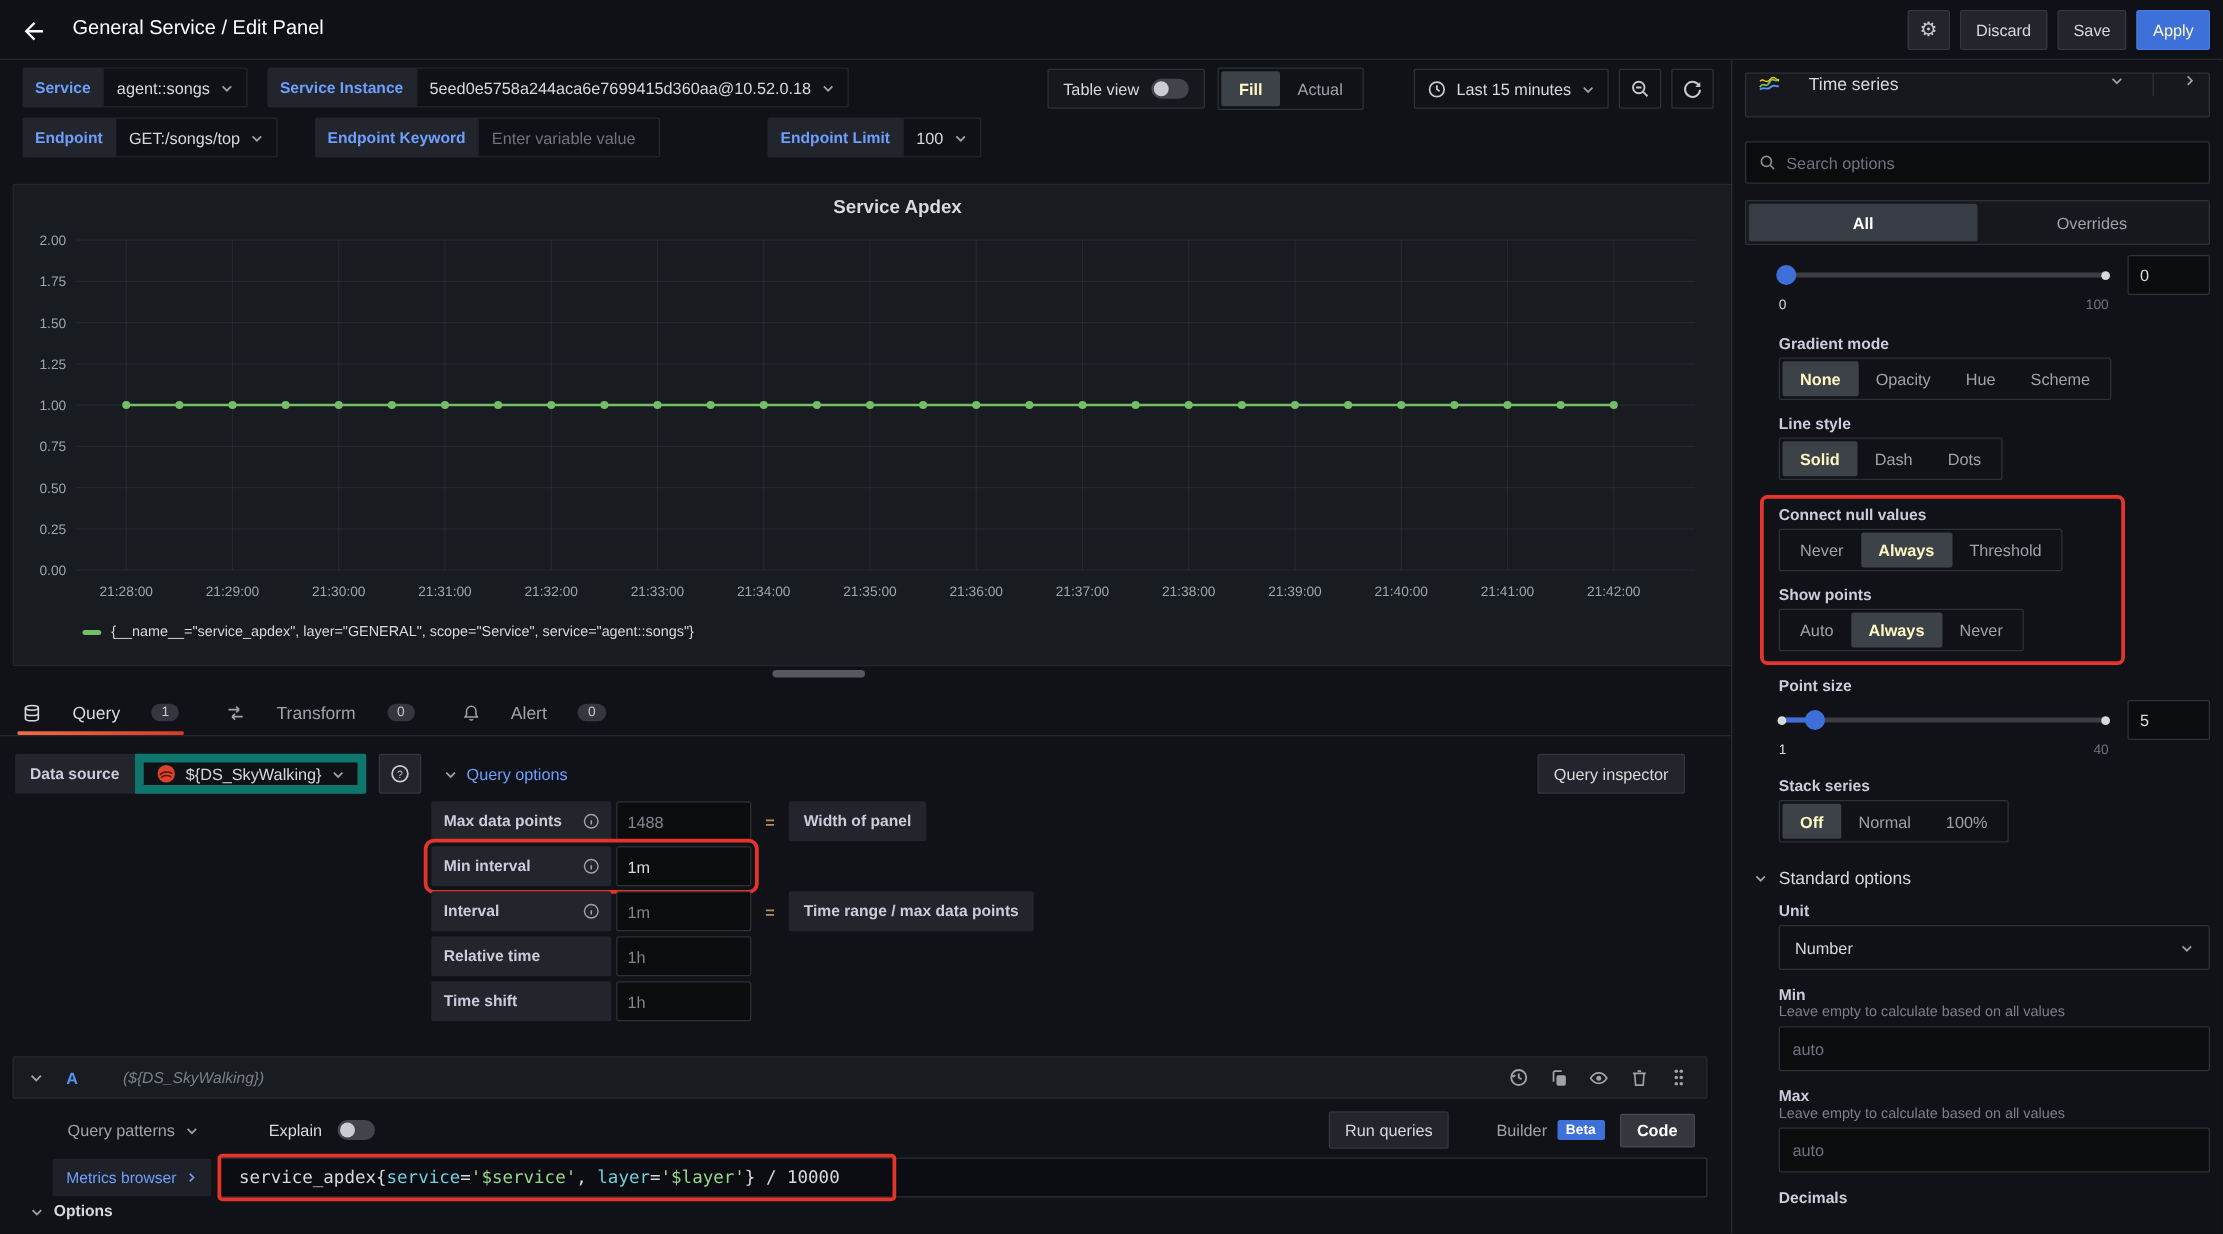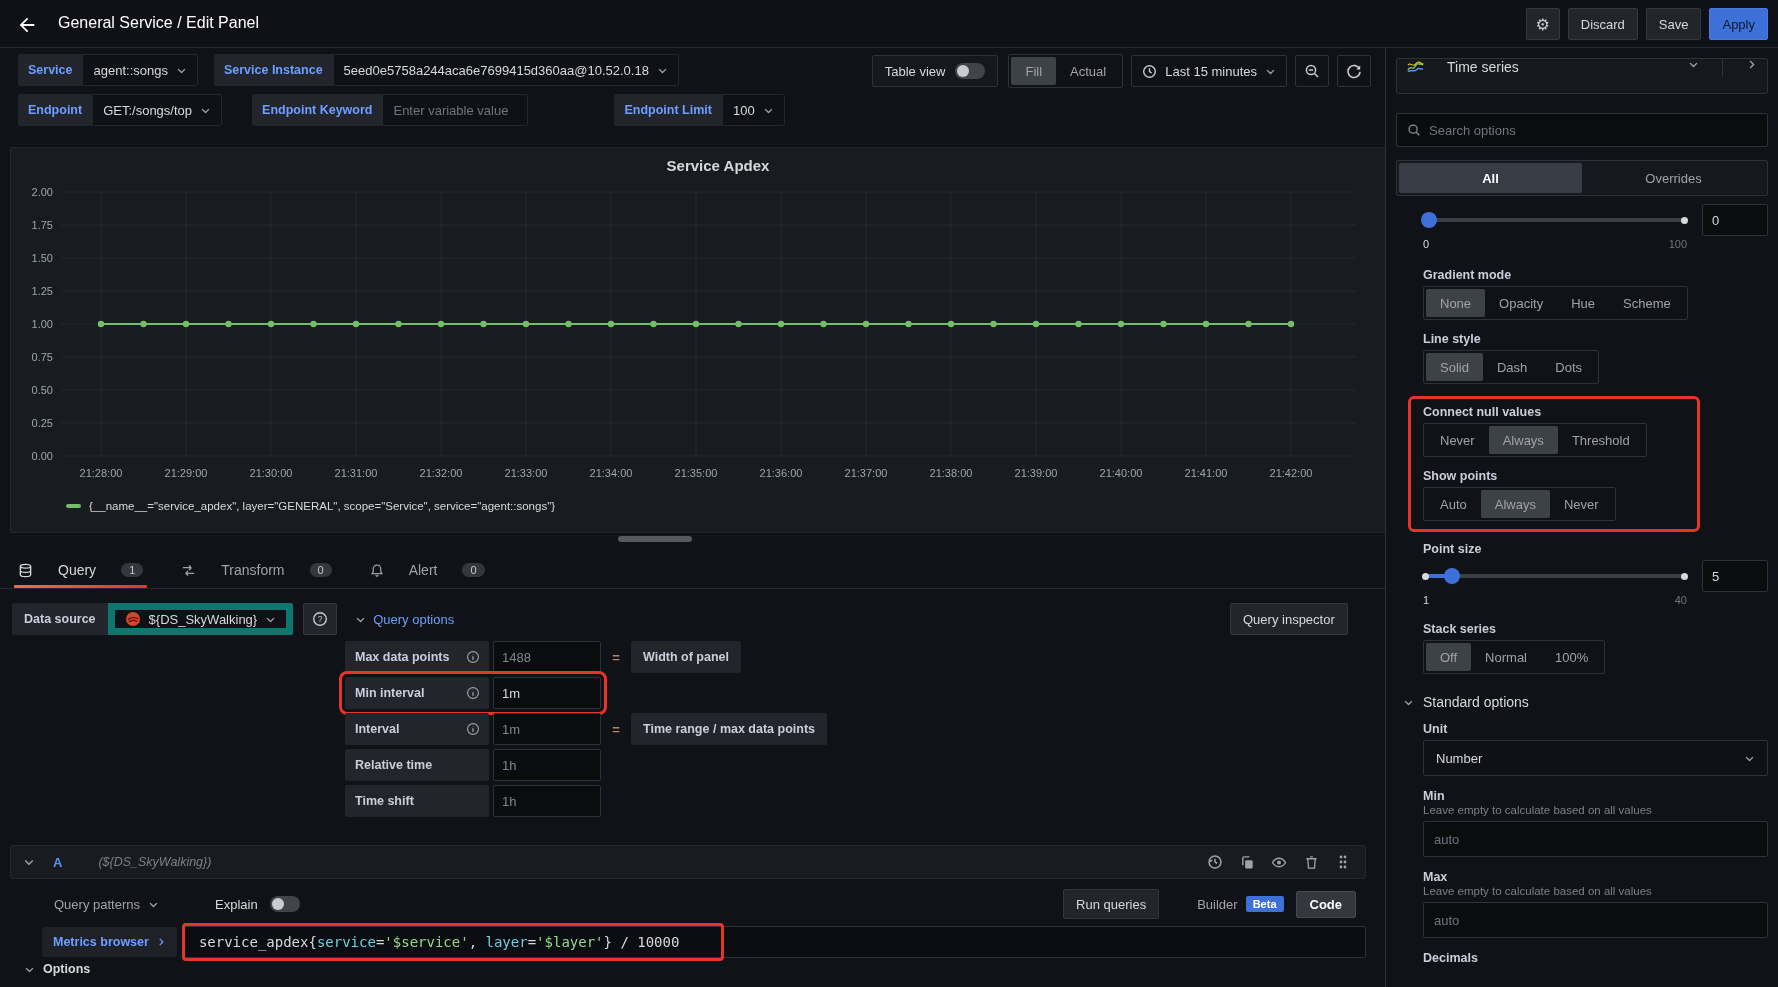--- a/index.html
+++ b/index.html
@@ -16,39 +16,39 @@
 
   
   #topbar{position:absolute;left:0;top:0;width:1778px;height:48px;background:#101116;border-bottom:1px solid var(--line)}
   #back-btn{position:absolute;left:14px;top:12px;width:26px;height:26px;display:flex;align-items:center;justify-content:center;cursor:pointer}
   #tb-title{position:absolute;left:58px;top:14px;font-size:16px;font-weight:500;color:#fff}
   #tb-actions{position:absolute;right:10px;top:8px;display:flex;gap:8px}
   .btn{height:32px;display:flex;align-items:center;justify-content:center;padding:0 12px;
     background:var(--chip);border:1px solid #34373d;border-radius:2px;color:var(--text);
     font-size:13px;font-weight:500;cursor:pointer;white-space:nowrap}
   .btn.icon-only{width:34px;padding:0}
-  .btn.primary{background:var(--primary);border-color:#4a7be0;color:#0f172a}
+  .btn.primary{background:var(--primary);border-color:#4a7be0;color:#fef9c3}
 
   
   #row2{position:absolute;left:0;top:52px;width:1385px;height:36px}
   #row3{position:absolute;left:0;top:92px;width:1385px;height:36px}
   .vrow{display:flex;align-items:center}
   .vgroup{display:flex;align-items:stretch;height:32px}
   .chip{background:var(--chip);display:flex;align-items:center;padding:0 10px;font-size:12.5px;font-weight:600;border-radius:2px 0 0 2px}
   .chip.blue{color:var(--blue)}
   .dd{background:#101116;border:1px solid #24262c;display:flex;align-items:center;gap:8px;padding:0 10px;color:var(--text);font-size:13px;border-radius:0 2px 2px 0;cursor:pointer;white-space:nowrap}
   .vinput{background:#101116;border:1px solid #24262c;height:32px;padding:0 10px;color:var(--text);font-size:13px;width:146px;border-radius:0 2px 2px 0}
   .vinput::placeholder{color:var(--faint)}
   #row2-right{position:absolute;right:14px;top:2px;display:flex;align-items:center;gap:8px}
   .tv-box{display:flex;align-items:center;gap:10px;height:32px;padding:0 12px;background:#16181e;border:1px solid var(--line2);border-radius:2px}
   .switch{width:30px;height:16px;border-radius:8px;background:#41444b;position:relative;cursor:pointer;flex:0 0 auto}
   .switch::after{content:'';position:absolute;left:2px;top:2px;width:12px;height:12px;border-radius:50%;background:#c9ccd1}
   .rgroup{display:inline-flex;background:#111217;border:1px solid var(--line2);border-radius:2px;padding:2px;height:34px;align-items:stretch}
   .ritem{padding:0 14px;display:flex;align-items:center;font-size:13px;color:var(--muted);border-radius:2px;cursor:pointer;white-space:nowrap}
-  .ritem.sel{background:var(--sel);color:#a3a3a3;font-weight:400}
+  .ritem.sel{background:var(--sel);color:#fef9c3;font-weight:700}
   .picker{display:flex;align-items:center;gap:8px;height:32px;padding:0 10px;border:1px solid var(--line2);border-radius:2px;cursor:pointer;font-weight:500}
   .sq-btn{width:34px;height:32px;display:flex;align-items:center;justify-content:center;border:1px solid var(--line2);border-radius:2px;cursor:pointer}
 
   
   #chart-panel{position:absolute;left:10px;top:147px;width:1416px;height:386px;background:var(--panel);border:1px solid rgba(204,204,220,0.07);border-radius:2px}
   #chart-title{position:absolute;left:0;top:9px;width:100%;text-align:center;font-size:15px;font-weight:600;color:var(--text)}
   #chart-svg-holder{position:absolute;left:0;top:32px}
   #chart-legend{position:absolute;left:55px;top:352px;display:flex;align-items:center;gap:8px;font-size:11.5px;color:var(--text);cursor:pointer}
   .legend-swatch{width:15px;height:4px;border-radius:2px;background:var(--green)}
   #drag-handle{position:absolute;left:618px;top:536px;width:74px;height:6px;border-radius:3px;background:#565960;cursor:row-resize}
@@ -81,21 +81,21 @@
 
   #query-row{position:absolute;left:10px;top:845px;width:1356px;height:34px;background:#181b1f;border:1px solid var(--line);border-radius:2px;display:flex;align-items:center}
   #qr-ref{color:#5794f2;font-weight:700;font-size:13px;margin-left:18px}
   #qr-ds{color:#7b8087;font-style:italic;font-size:12.5px;margin-left:36px}
   #qr-icons{margin-left:auto;display:flex;gap:16px;margin-right:14px;align-items:center}
   .qicon{width:16px;height:16px;color:#9fa3a8;cursor:pointer;display:flex;align-items:center;justify-content:center}
 
   #patterns-row{position:absolute;left:10px;top:888px;width:1356px;height:32px;display:flex;align-items:center}
   #metrics-row{position:absolute;left:10px;top:924px;width:1356px;height:36px;display:flex;align-items:center}
   #mb-chip{display:flex;align-items:center;gap:7px;height:30px;background:#1e2127;border-radius:2px;padding:0 11px;margin-left:32px;cursor:pointer}
-  #mb-chip span{color:var(--blue);font-size:12.5px;font-weight:700}
+  #mb-chip span{color:var(--blue);font-size:12.5px;font-weight:400}
   #code-editor{flex:1;margin-left:6px;height:32px;background:#0c0d12;border:1px solid var(--line2);border-radius:2px;display:flex;align-items:center}
   #expr-ring{display:inline-flex;align-items:center;height:38px;border:3px solid var(--red);border-radius:4px;padding:0 42px 0 14px;margin-left:-2px}
   #expr{font-family:"DejaVu Sans Mono","Liberation Mono",monospace;font-size:14px;white-space:pre}
   .c-plain{color:#d8d9da}.c-label{color:#6ed0e0}.c-string{color:#96d98d}
   #options-footer{position:absolute;left:24px;top:962px;display:flex;align-items:center;gap:8px;cursor:pointer}
   #options-footer span{font-size:12.5px;font-weight:600;color:var(--text)}
 
   
   #sb-divider{position:absolute;left:1385px;top:48px;width:1px;height:939px;background:var(--line2)}
   #sidebar{position:absolute;left:1386px;top:48px;width:392px;height:939px;background:var(--bg)}
@@ -177,21 +177,21 @@
   </div>
   <div id="row2-right">
     <div class="tv-box">
       <span style="font-weight:500">Table view</span>
       <div class="switch"></div>
     </div>
     <div class="rgroup" id="view-mode-group" style="margin-left:2px">
         <div class="ritem sel">Fill</div>
         <div class="ritem">Actual</div>
       </div>
-    <div class="picker" style="margin-left:0">
+    <div class="picker" style="margin-left:32px">
       <svg width="15" height="15" viewBox="0 0 16 16">
           <circle cx="8" cy="8" r="6.2" stroke="#c7c9cf" stroke-width="1.5" fill="none"></circle>
           <path d="M8 4.5V8l2.4 1.6" stroke="#c7c9cf" stroke-width="1.5" fill="none"></path>
         </svg>
       <span>Last 15 minutes</span>
       <svg width="11" height="11" viewBox="0 0 16 16">
           <path d="M3 6l5 5 5-5" stroke="#9fa3a8" stroke-width="2" fill="none"></path>
         </svg>
     </div>
     <div class="sq-btn">

